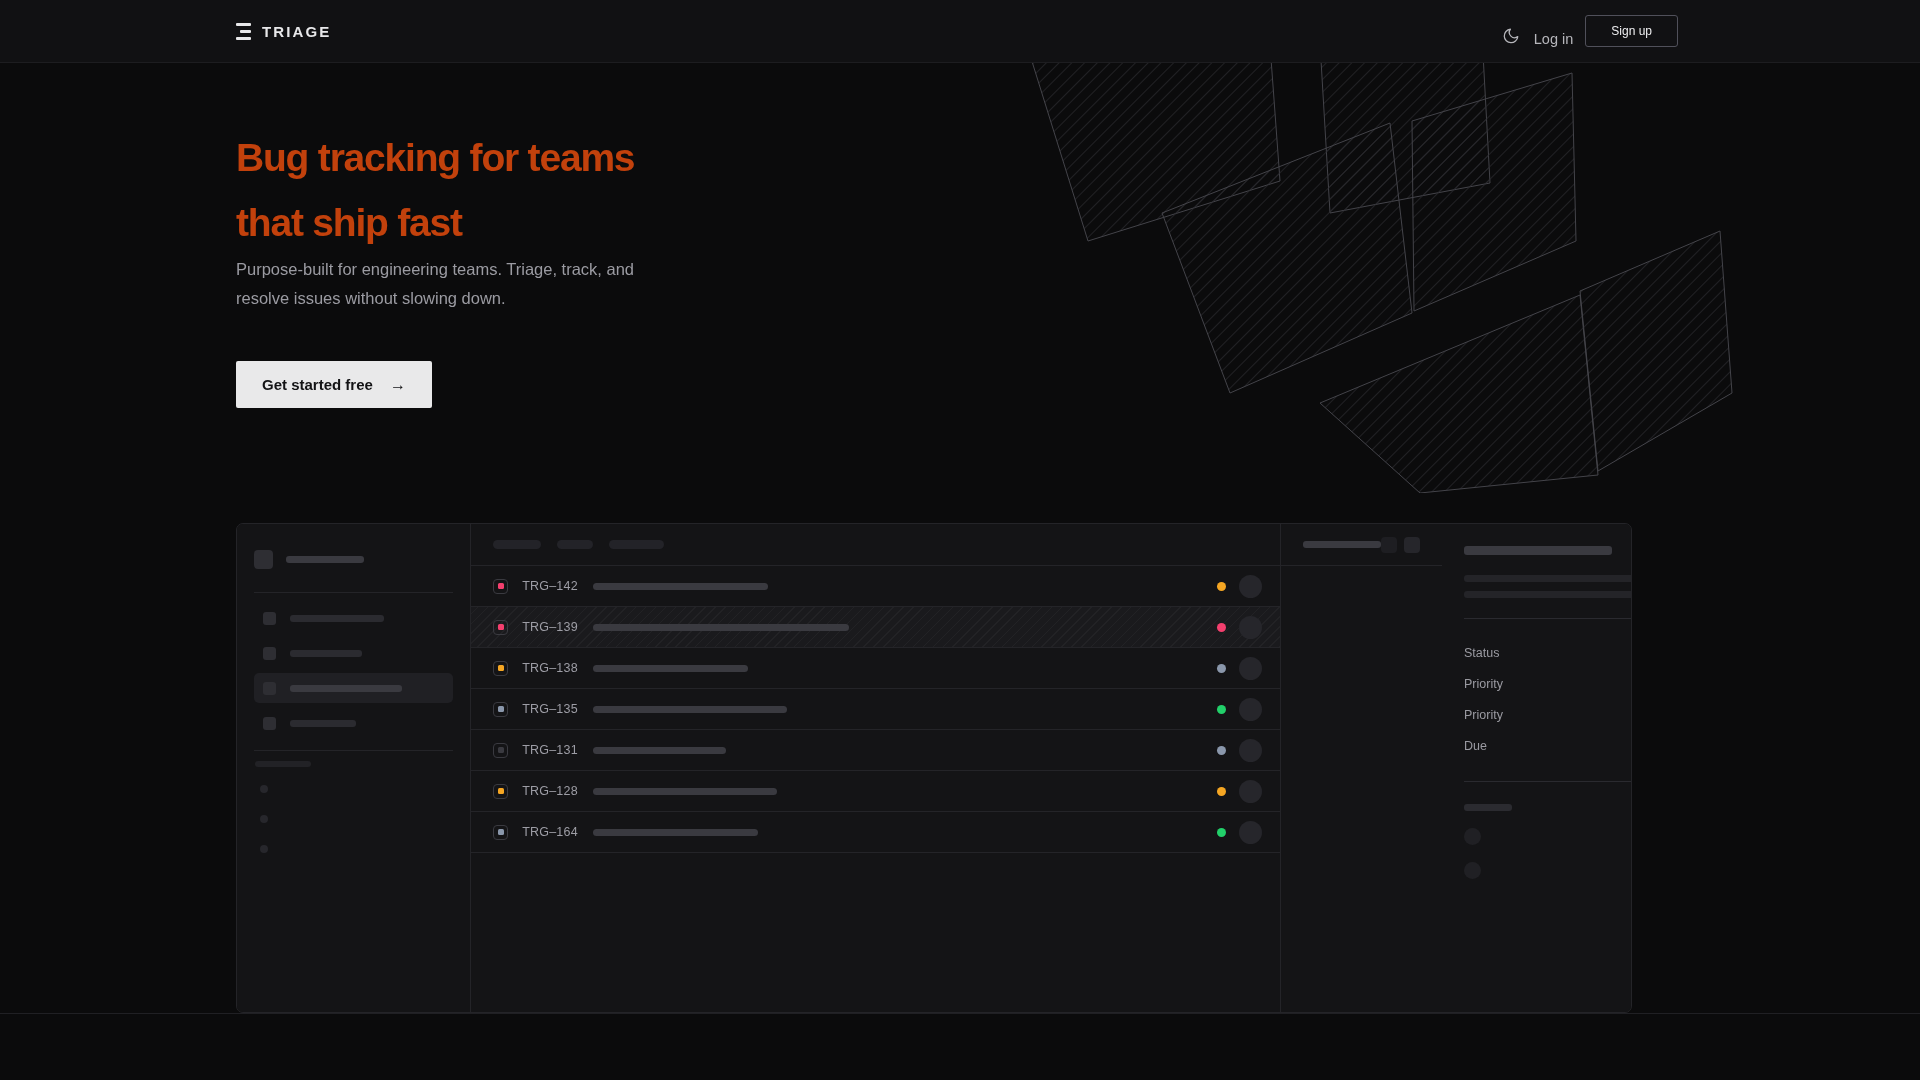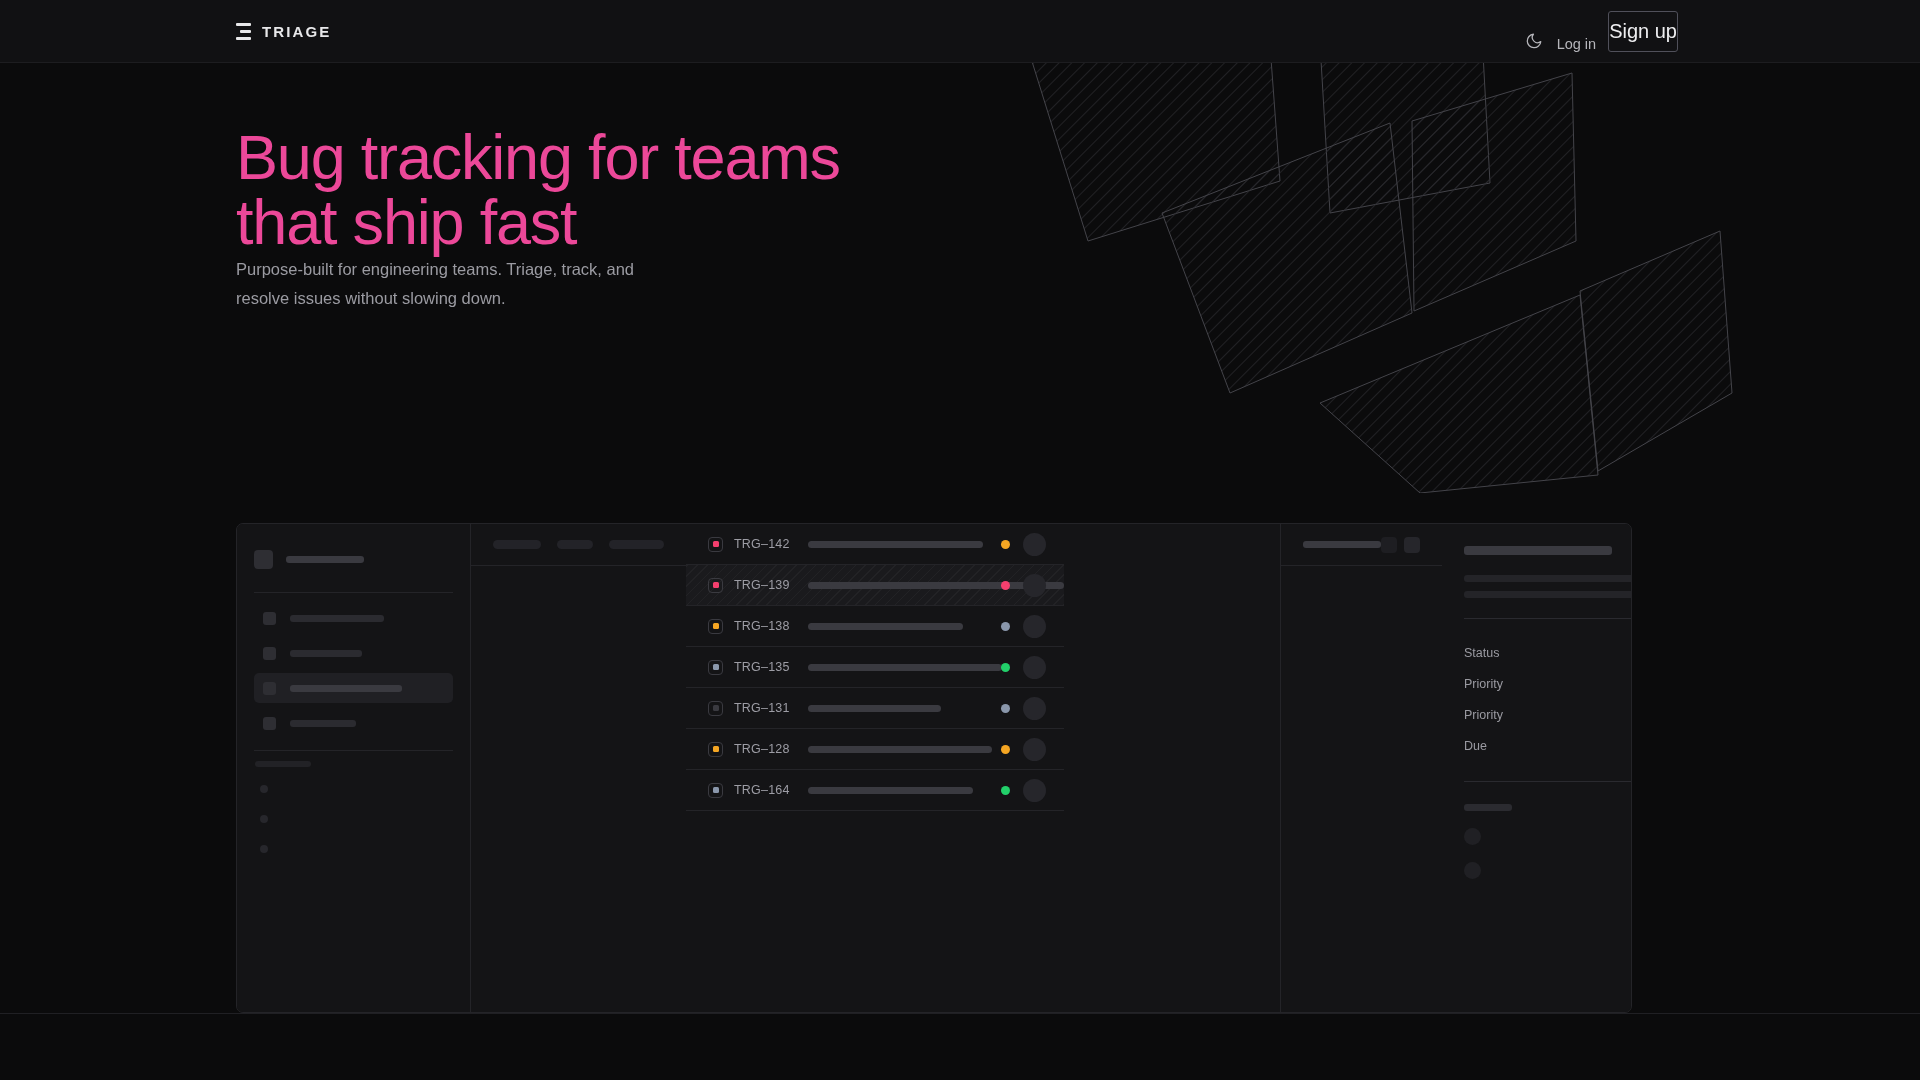--- a/index.html
+++ b/index.html
@@ -71,22 +71,22 @@
   .nav-link {
     color: #b6b6bb;
     font-size: 14.5px;
     cursor: pointer;
   }
   .signup-btn {
     border: 1px solid #50505a;
     background: transparent;
     color: #eeeef0;
     font-family: "Liberation Sans", sans-serif;
-    font-size: 20px;
-    padding: 8px 0;
+    font-size: 12px;
+    padding: 8px 25px;
     border-radius: 3px;
     cursor: pointer;
   }
 
   
   .deco {
     position: absolute;
     top: 63px; right: 0;
     width: 900px; height: 430px;
     pointer-events: none;
@@ -94,24 +94,24 @@
   }
 
   
   .hero {
     position: absolute;
     left: 236px;
     top: 125px;
     z-index: 10;
   }
   .hero h1 {
-    color: #ec4899;
-    font-size: 63px;
+    color: #c2410c;
+    font-size: 39px;
     line-height: 65px;
-    font-weight: normal;
+    font-weight: bold;
     letter-spacing: -1.2px;
     white-space: pre-line;
   }
   .hero p {
     color: #9b9ba2;
     font-size: 16.5px;
     line-height: 29px;
     white-space: pre-line;
   }
   .cta {
@@ -199,22 +199,23 @@
     background: #27272c;
     margin: 0 0 22px 6px;
   }
 
   
   .mock-main {
     width: 810px;
     flex: none;
     border-right: 1px solid #242428;
     display: flex;
-    flex-direction: row;
+    flex-direction: column;
     background: #141416;
+    text-align: center;
   }
   .mock-toolbar {
     height: 42px;
     border-bottom: 1px solid #242428;
     display: flex;
     align-items: center;
     gap: 16px;
     padding: 0 22px;
     flex: none;
   }
@@ -361,20 +362,24 @@
       <polygon points="300,340 560,232 578,412 400,430"></polygon>
       <polygon points="560,228 700,168 712,330 578,408"></polygon>
     </g>
   </svg>
 
   <div class="hero">
     <h1>Bug tracking for teams
 that ship fast</h1>
     <p>Purpose-built for engineering teams. Triage, track, and
 resolve issues without slowing down.</p>
+    <button class="cta">
+      <span>Get started free</span>
+      <span class="arrow">→</span>
+    </button>
   </div>
 
   <div class="mock">
 
     <div class="mock-side">
       <div class="side-brand">
         <span class="sq"></span>
         <span class="skel bright" style="width:78px"></span>
       </div>
       <div class="side-div"></div>

